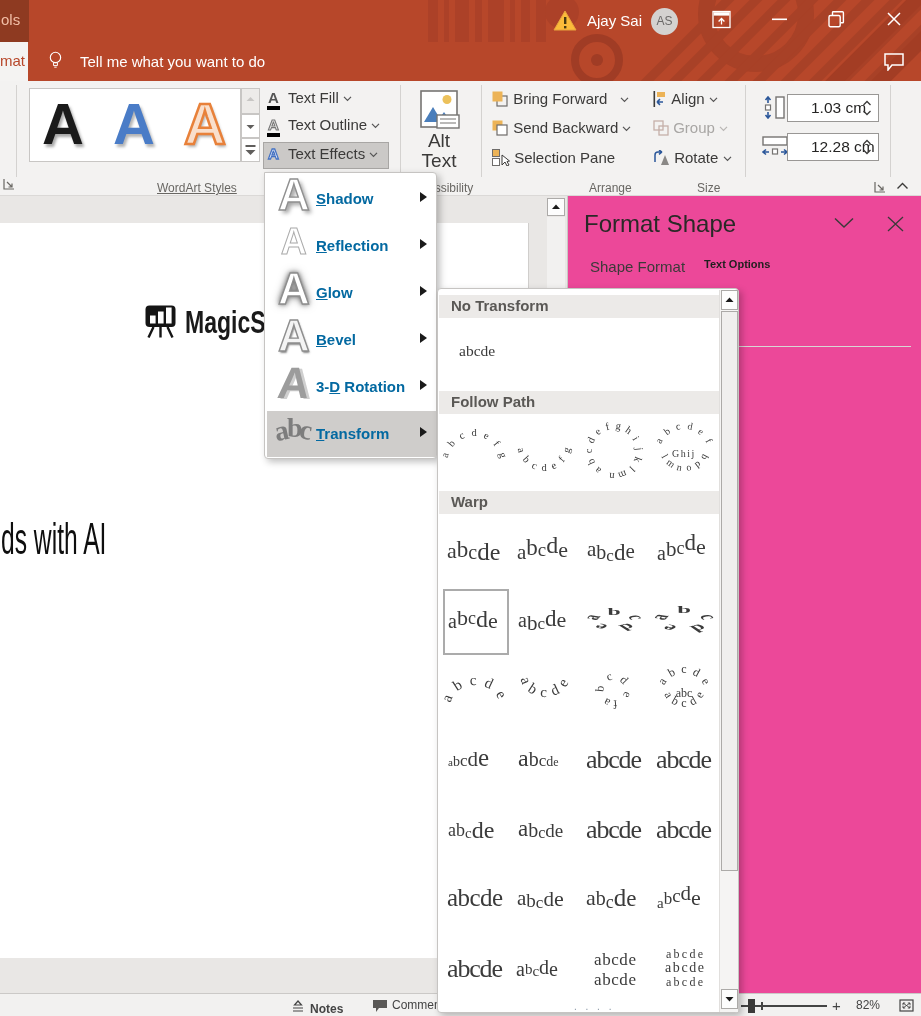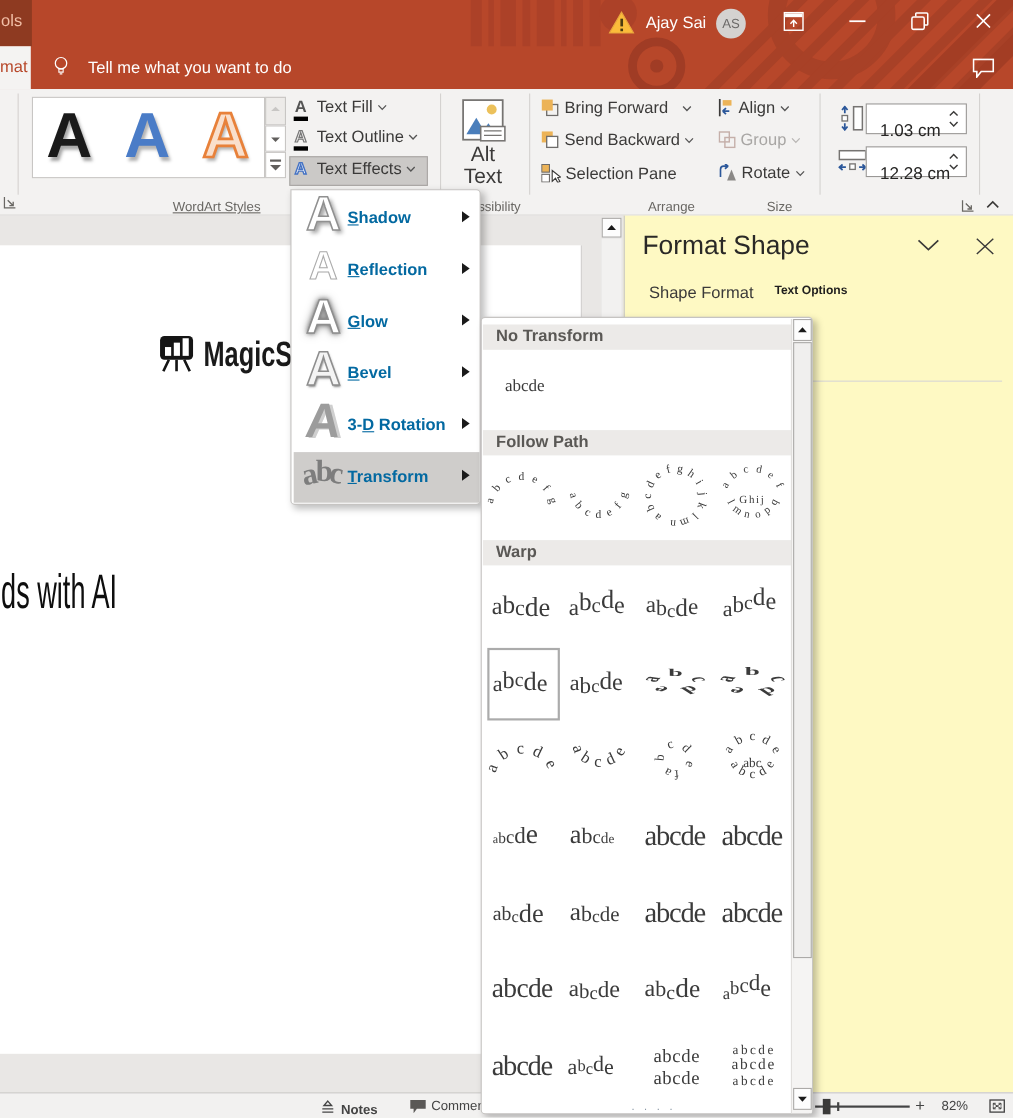--- a/index.html
+++ b/index.html
@@ -18,27 +18,27 @@
 #ribbon { position:absolute; left:0; top:81px; width:921px; height:115px; background:#F3F2F1; border-bottom:1px solid #DBD9D7; }
 .vsep { position:absolute; width:1px; background:#D4D2D0; top:4px; height:92px; }
 .glabel { position:absolute; font-size:12px; color:#696763; top:100px; white-space:nowrap; }
 #gallery { position:absolute; left:29px; top:7px; width:212px; height:74px; background:#fff; border:1px solid #C8C6C4; }
 .bigA { position:absolute; top:5px; font-size:58px; font-weight:bold; width:66px; text-align:center; line-height:60px; }
 .sbtn { position:absolute; left:241px; width:19px; background:#fff; border:1px solid #C8C6C4; }
 .rbtn { position:absolute; font-size:15px; color:#3B3A39; white-space:nowrap; }
 .rbtn .ic { display:inline-block; vertical-align:-3px; }
 #texteffects-hl { position:absolute; left:263px; top:61px; width:126px; height:27px; background:#CBC9C7; border:1px solid #A8A6A4; } .chevs { display:inline-block; vertical-align:1px; }
 .spinbox { position:absolute; width:92px; height:28px; background:#fff; border:1px solid #999795; font-size:15.5px; color:#252423; }
-.spinbox .val { position:absolute; left:12px; top:4px;margin-top:12px; }
+.spinbox .val { position:absolute; left:23px; top:4px; }
 .spinbox .up { position:absolute; right:6px; top:3px; width:10px; height:10px; }
 .spinbox .dn { position:absolute; right:6px; bottom:3px; width:10px; height:10px; }
 
 #workspace { position:absolute; left:0; top:196px; width:921px; height:797px; background:#E9E7E5; }
 #slide { position:absolute; left:0; top:27px; width:529px; height:735px; background:#fff; border-right:1px solid #D0CECC; }
-#panel { position:absolute; left:567px; top:0; width:354px; height:797px; background:#fef9c3; border-left:1px solid #C8C6C4; }
+#panel { position:absolute; left:567px; top:0; width:354px; height:797px; background:#ec4899; border-left:1px solid #C8C6C4; }
 
 #statusbar { position:absolute; left:0; top:993px; width:921px; height:23px; background:#F2F1F0; border-top:1px solid #CBC9C7; font-size:12px; color:#444; }
 
 #menu { position:absolute; left:264px; top:172px; width:173px; height:287px; background:#fff; border:1px solid #C6C4C2; border-radius:0 4px 4px 4px; box-shadow:3px 3px 7px rgba(0,0,0,0.25); z-index:30; }
 .mi { position:absolute; left:2px; width:169px; height:46px; }
 .mi.hl { background:#CFCDCB; }
 .mi .lbl { position:absolute; left:49px; top:14px; font-size:15px; font-weight:bold; color:#0369a1; }
 .mi .lbl u { text-decoration:underline; }
 .mi .arr { position:absolute; left:153px; top:16px; width:0; height:0; border-left:7px solid #1a1a1a; border-top:5px solid transparent; border-bottom:5px solid transparent; }
 .micon { position:absolute; left:7px; top:-5px; width:40px; height:46px; text-align:center; font-weight:bold; font-size:44px; line-height:47px; }

